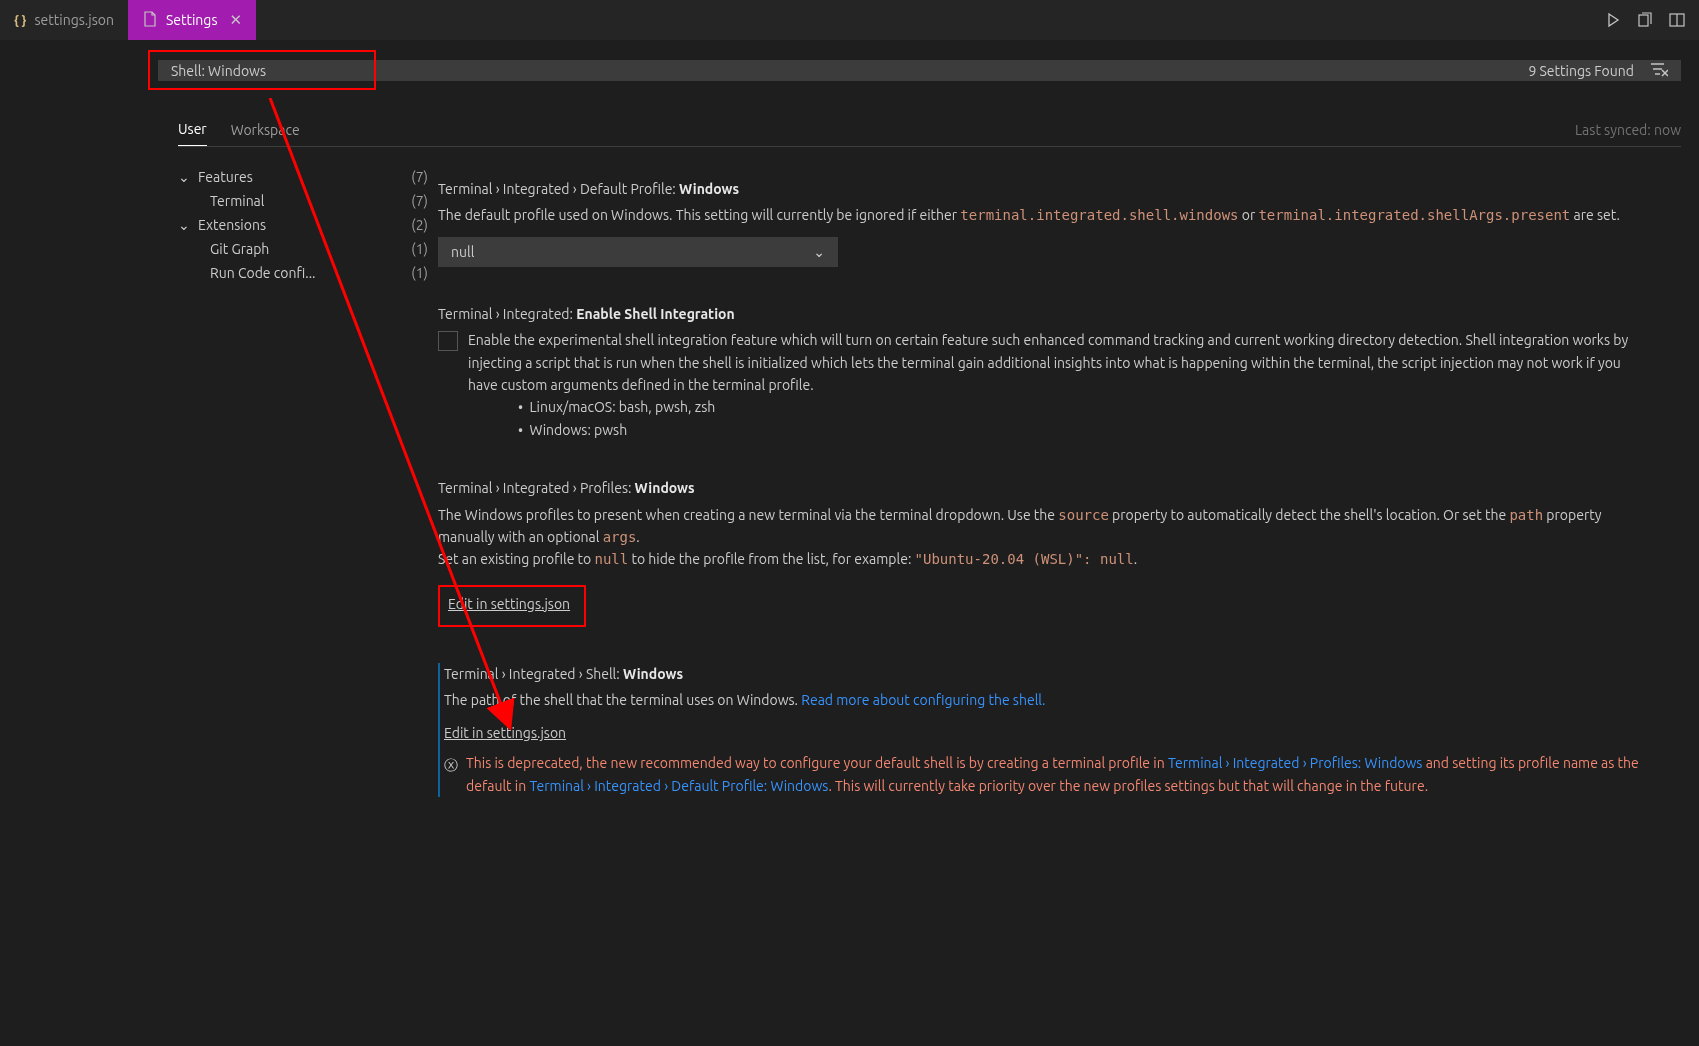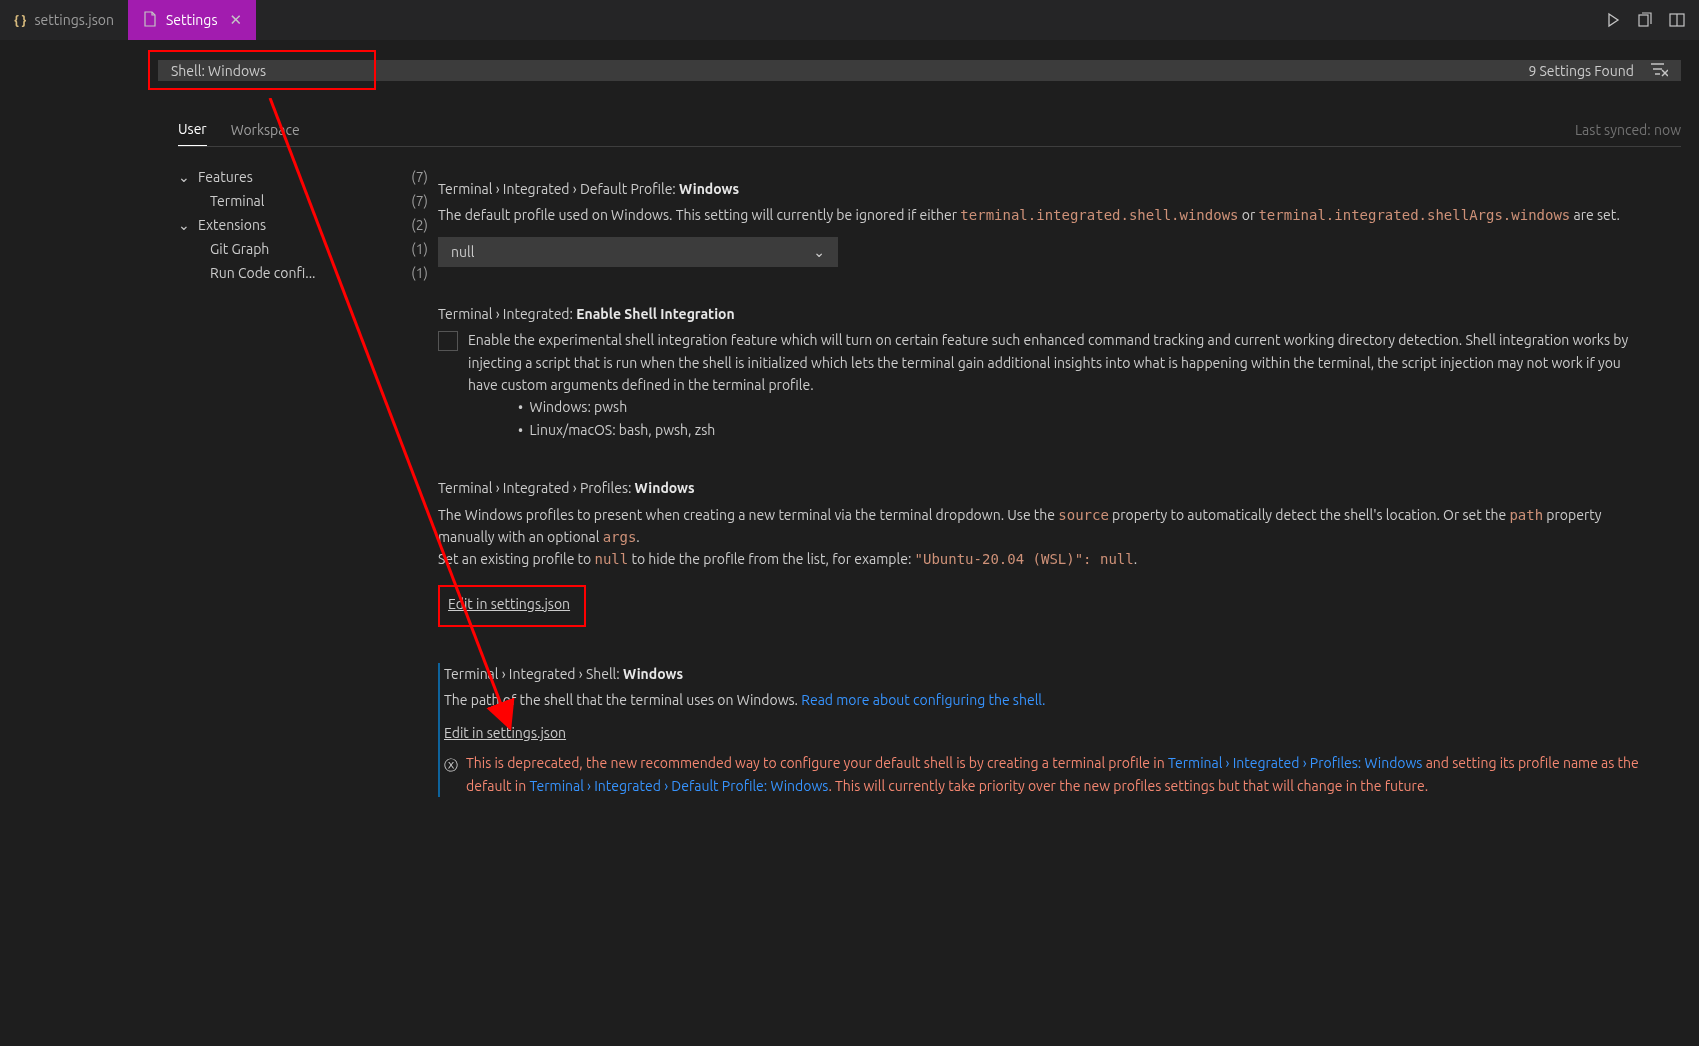--- a/index.html
+++ b/index.html
@@ -275,38 +275,38 @@
       </div>
     </div>
 
     <div class="settings-list">
 
       <div class="setting">
         <div class="title">
           <span>Terminal › Integrated › Default Profile: </span><span class="strong">Windows</span>
         </div>
         <div class="desc">
-          <span>The default profile used on Windows. This setting will currently be ignored if either </span><span class="code">terminal.integrated.shell.windows</span><span> or </span><span class="code">terminal.integrated.shellArgs.windows</span><span> are set.</span>
+          <span>The default profile used on Windows. This setting will currently be ignored if either </span><span class="code">terminal.integrated.shell.windows</span><span> or </span><span class="code">terminal.integrated.shellArgs.present</span><span> are set.</span>
         </div>
         <div class="select">
           <span>null</span>
           <span>⌄</span>
         </div>
       </div>
 
       <div class="setting">
         <div class="title">
           <span>Terminal › Integrated: </span><span class="strong">Enable Shell Integration</span>
         </div>
         <div class="check-row">
           <span class="checkbox"></span>
           <div>
             <div>Enable the experimental shell integration feature which will turn on certain feature such enhanced command tracking and current working directory detection. Shell integration works by injecting a script that is run when the shell is initialized which lets the terminal gain additional insights into what is happening within the terminal, the script injection may not work if you have custom arguments defined in the terminal profile.</div>
+            <div class="bullet">•&nbsp;&nbsp;<span>Linux/macOS: bash, pwsh, zsh</span></div>
             <div class="bullet">•&nbsp;&nbsp;<span>Windows: pwsh</span></div>
-            <div class="bullet">•&nbsp;&nbsp;<span>Linux/macOS: bash, pwsh, zsh</span></div>
           </div>
         </div>
       </div>
 
       <div class="setting">
         <div class="title">
           <span>Terminal › Integrated › Profiles: </span><span class="strong">Windows</span>
         </div>
         <div class="desc">
           <span>The Windows profiles to present when creating a new terminal via the terminal dropdown. Use the </span><span class="code">source</span><span> property to automatically detect the shell's location. Or set the </span><span class="code">path</span><span> property manually with an optional </span><span class="code">args</span><span>.</span><br>

